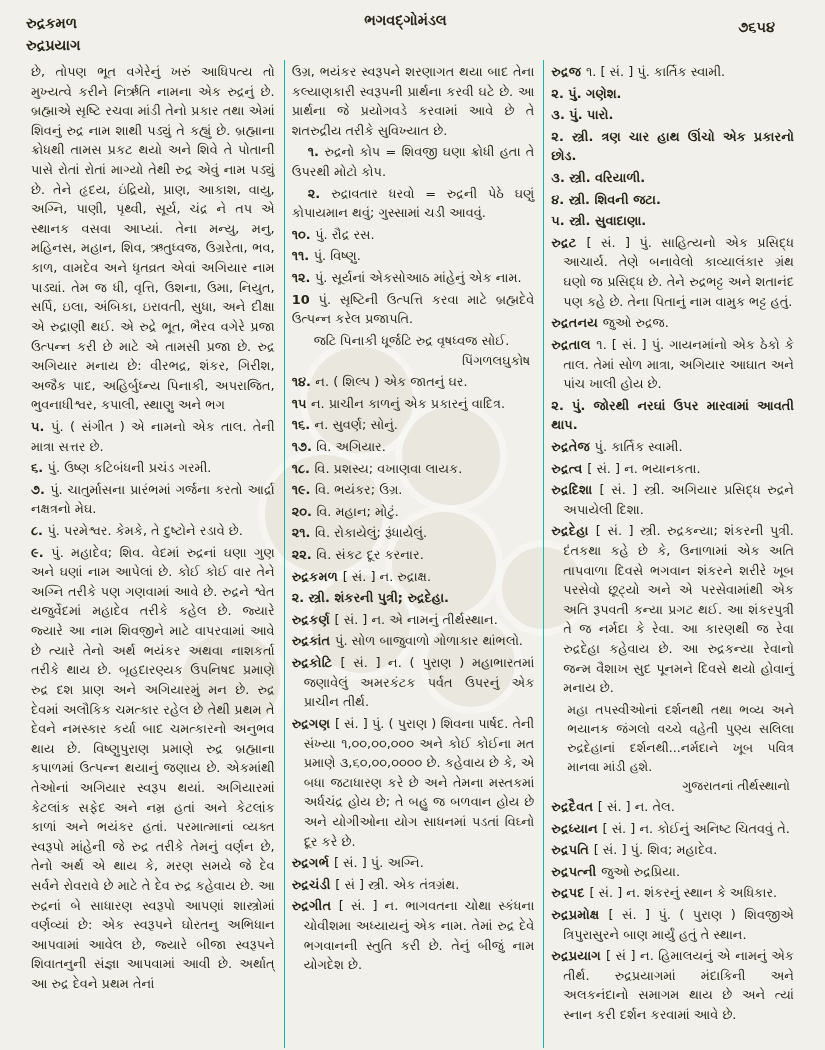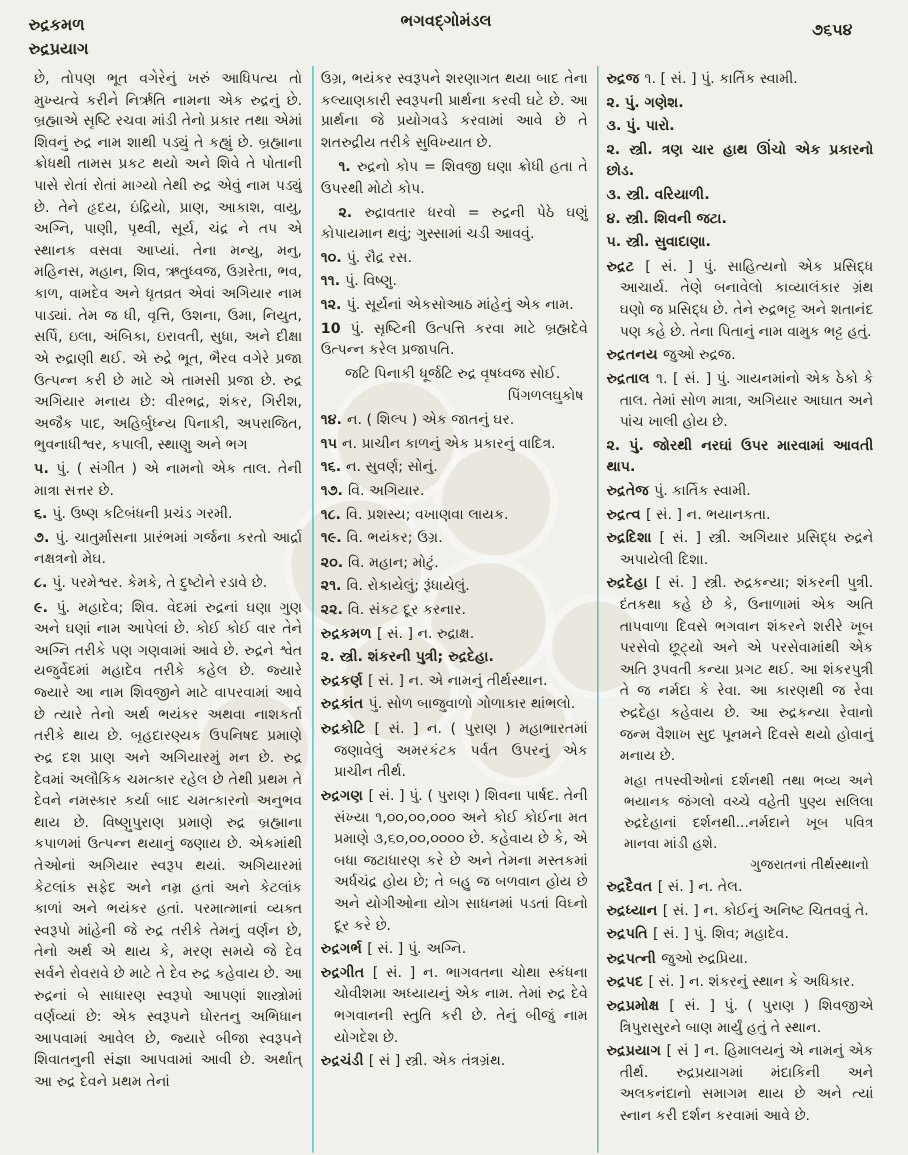--- a/index.html
+++ b/index.html
@@ -88,22 +88,22 @@
         <p class="blk sense"><b>૨૦. </b>વિ. મહાન; મોટું.</p>
         <p class="blk sense"><b>૨૧. </b>વિ. રોકાયેલું; રૂંધાયેલું.</p>
         <p class="blk sense"><b>૨૨. </b>વિ. સંકટ દૂર કરનાર.</p>
         <p class="blk entry"><b class="head">રુદ્રકમળ </b>[ સં. ] ન. રુદ્રાક્ષ.</p>
         <p class="blk sub"><b>૨. </b>સ્ત્રી. શંકરની પુત્રી; રુદ્રદેહા.</p>
         <p class="blk entry"><b class="head">રુદ્રકર્ણ </b>[ સં. ] ન. એ નામનું તીર્થસ્થાન.</p>
         <p class="blk entry"><b class="head">રુદ્રકાંત </b>પું. સોળ બાજુવાળો ગોળાકાર થાંભલો.</p>
         <p class="blk entry"><b class="head">રુદ્રકોટિ </b>[ સં. ] ન. ( પુરાણ ) મહાભારતમાં જણાવેલું અમરકંટક પર્વત ઉપરનું એક પ્રાચીન તીર્થ.</p>
         <p class="blk entry"><b class="head">રુદ્રગણ </b>[ સં. ] પું. ( પુરાણ ) શિવના પાર્ષદ. તેની સંખ્યા ૧,૦૦,૦૦,૦૦૦ અને કોઈ કોઈના મત પ્રમાણે ૩,૬૦,૦૦,૦૦૦૦ છે. કહેવાય છે કે, એ બધા જટાધારણ કરે છે અને તેમના મસ્તકમાં અર્ધચંદ્ર હોય છે; તે બહુ જ બળવાન હોય છે અને યોગીઓના યોગ સાધનમાં પડતાં વિઘ્નો દૂર કરે છે.</p>
         <p class="blk entry"><b class="head">રુદ્રગર્ભ </b>[ સં. ] પું. અગ્નિ.</p>
+        <p class="blk entry"><b class="head">રુદ્રચંડી </b>[ સં ] સ્ત્રી. એક તંત્રગ્રંથ.</p>
         <p class="blk entry"><b class="head">રુદ્રગીત </b>[ સં. ] ન. ભાગવતના ચોથા સ્કંધના ચોવીશમા અધ્યાયનું એક નામ. તેમાં રુદ્ર દેવે ભગવાનની સ્તુતિ કરી છે. તેનું બીજું નામ યોગદેશ છે.</p>
-        <p class="blk entry"><b class="head">રુદ્રચંડી </b>[ સં ] સ્ત્રી. એક તંત્રગ્રંથ.</p>
       </div>
     <div class="col">
         <p class="blk entry"><b class="head">રુદ્રજ </b>૧. [ સં. ] પું. કાર્તિક સ્વામી.</p>
         <p class="blk sub"><b>૨. </b>પું. ગણેશ.</p>
         <p class="blk sub"><b>૩. </b>પું. પારો.</p>
         <p class="blk sub"><b>૨. </b>સ્ત્રી. ત્રણ ચાર હાથ ઊંચો એક પ્રકારનો છોડ.</p>
         <p class="blk sub"><b>૩. </b>સ્ત્રી. વરિયાળી.</p>
         <p class="blk sub"><b>૪. </b>સ્ત્રી. શિવની જટા.</p>
         <p class="blk sub"><b>૫. </b>સ્ત્રી. સુવાદાણા.</p>
         <p class="blk entry"><b class="head">રુદ્રટ </b>[ સં. ] પું. સાહિત્યનો એક પ્રસિદ્ધ આચાર્ય. તેણે બનાવેલો કાવ્યાલંકાર ગ્રંથ ઘણો જ પ્રસિદ્ધ છે. તેને રુદ્રભટ્ટ અને શતાનંદ પણ કહે છે. તેના પિતાનું નામ વામુક ભટ્ટ હતું.</p>

